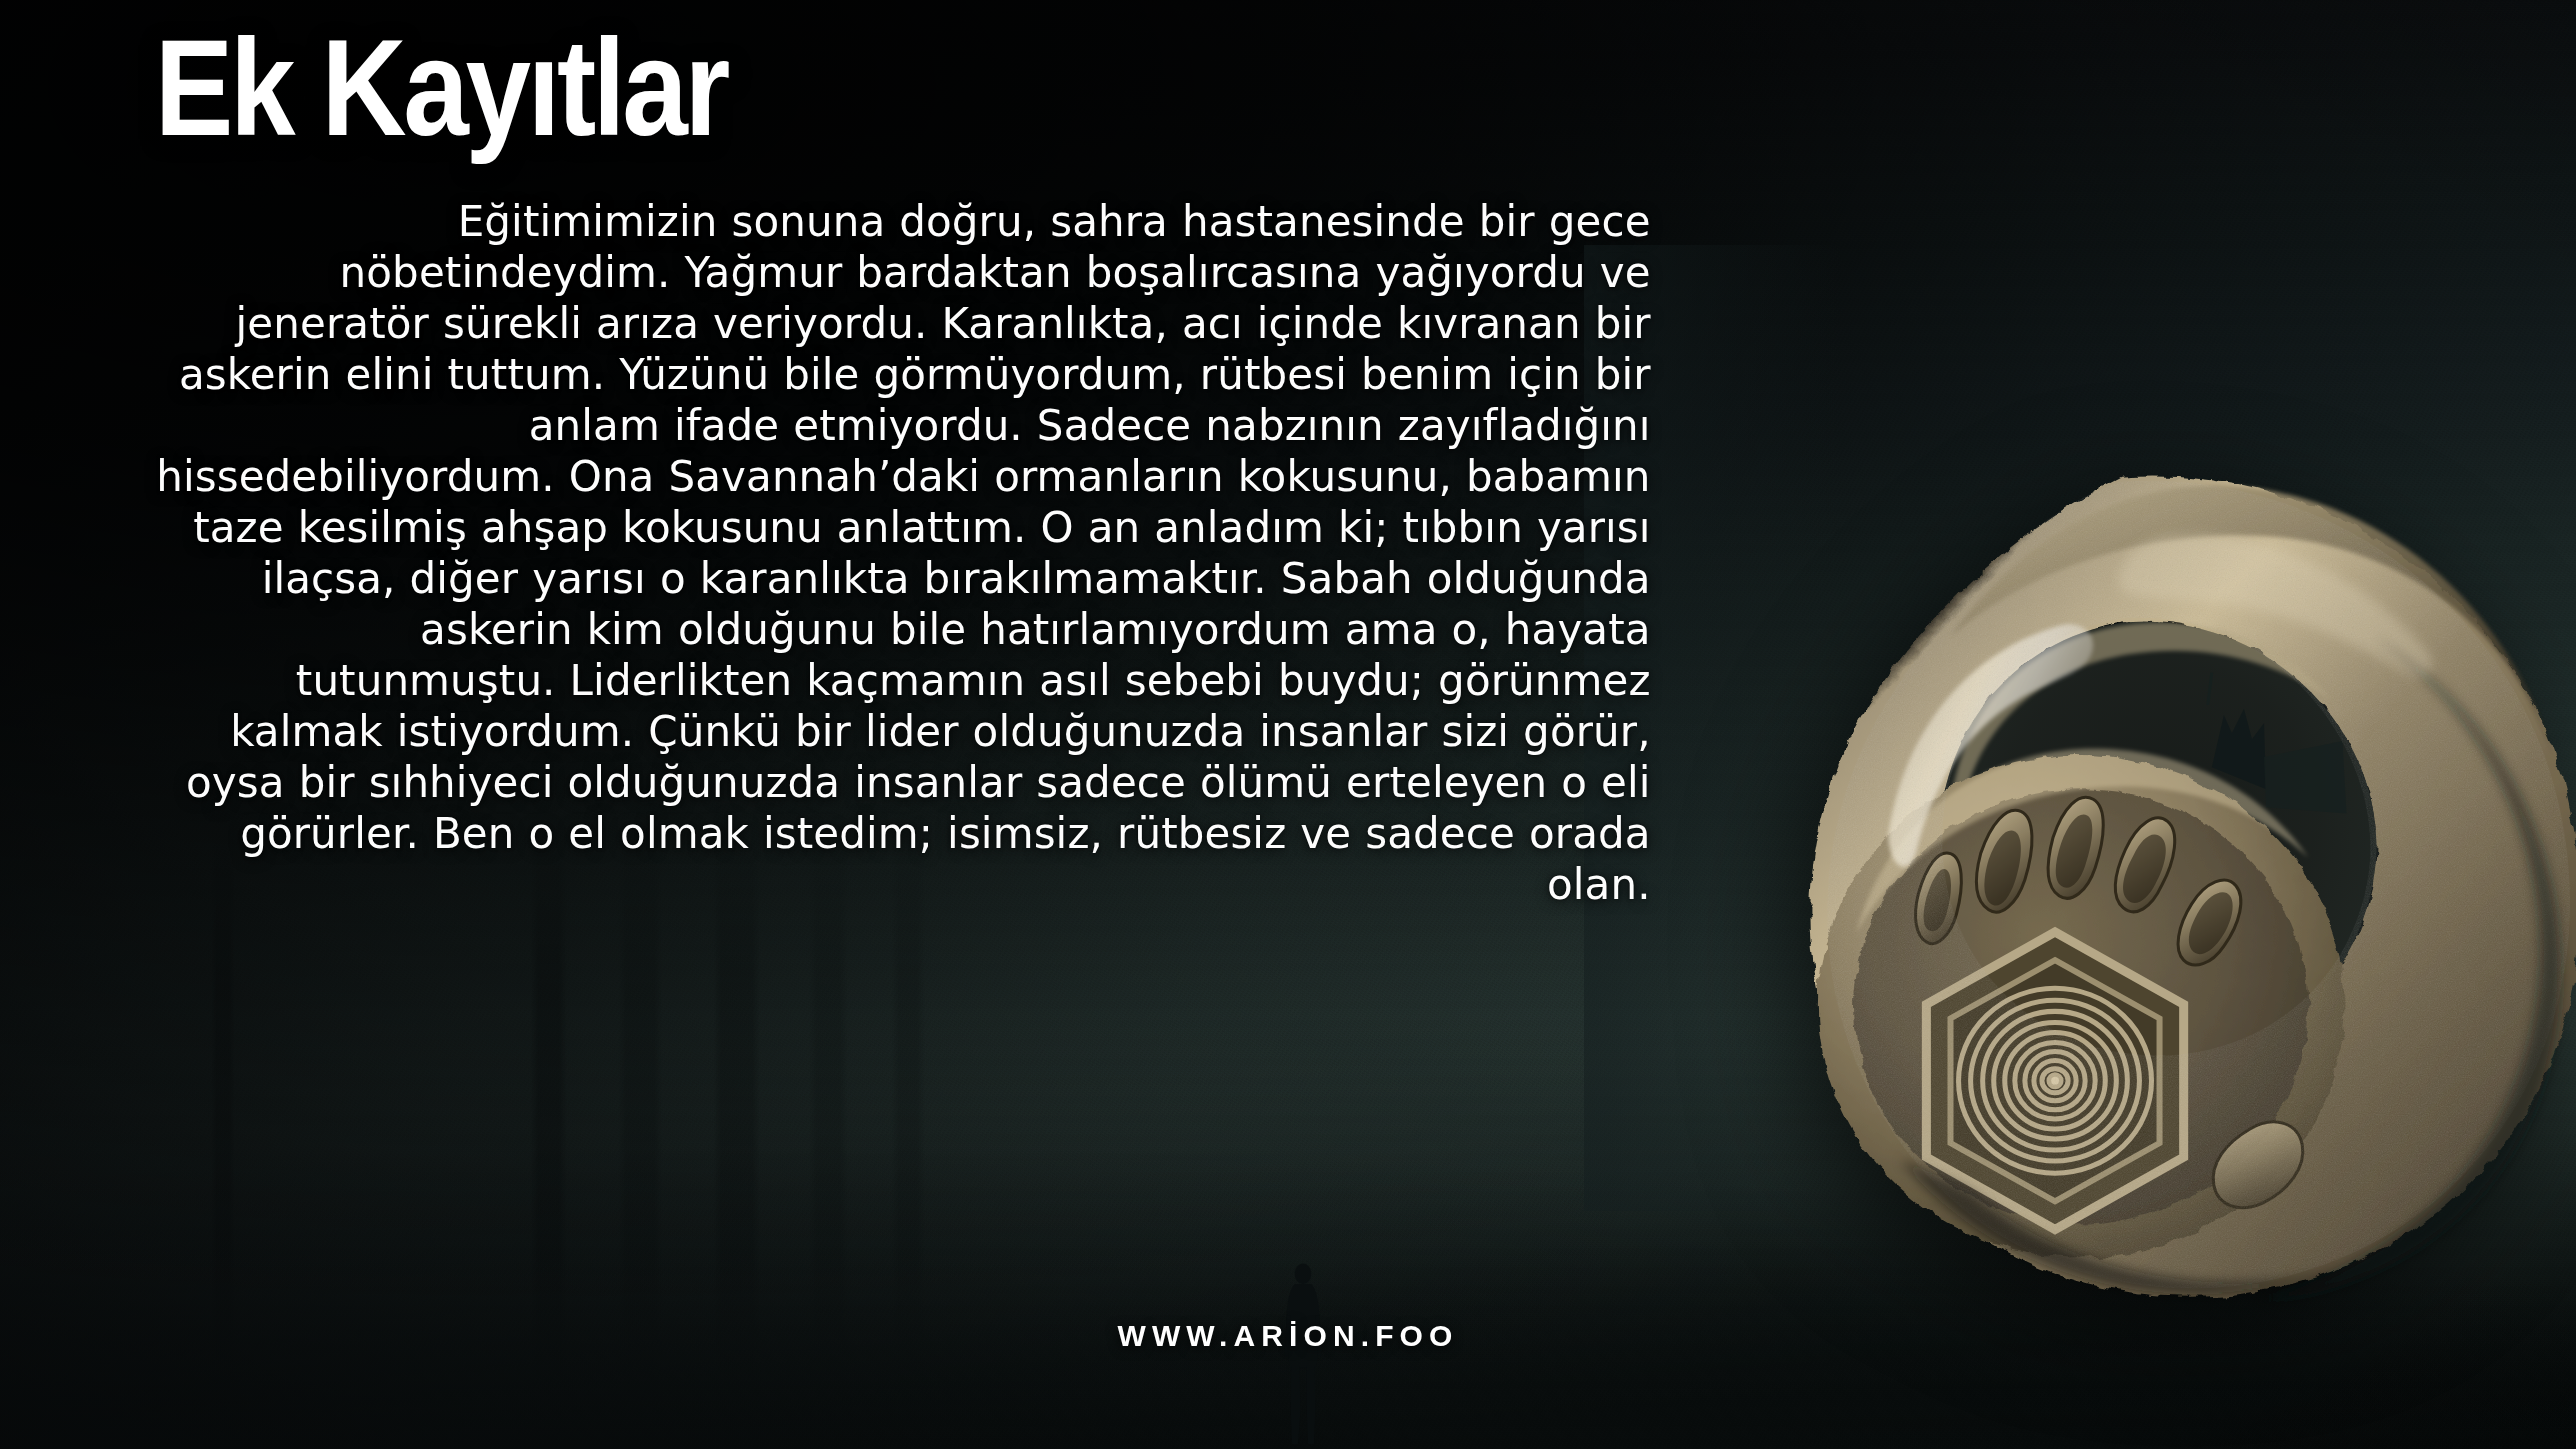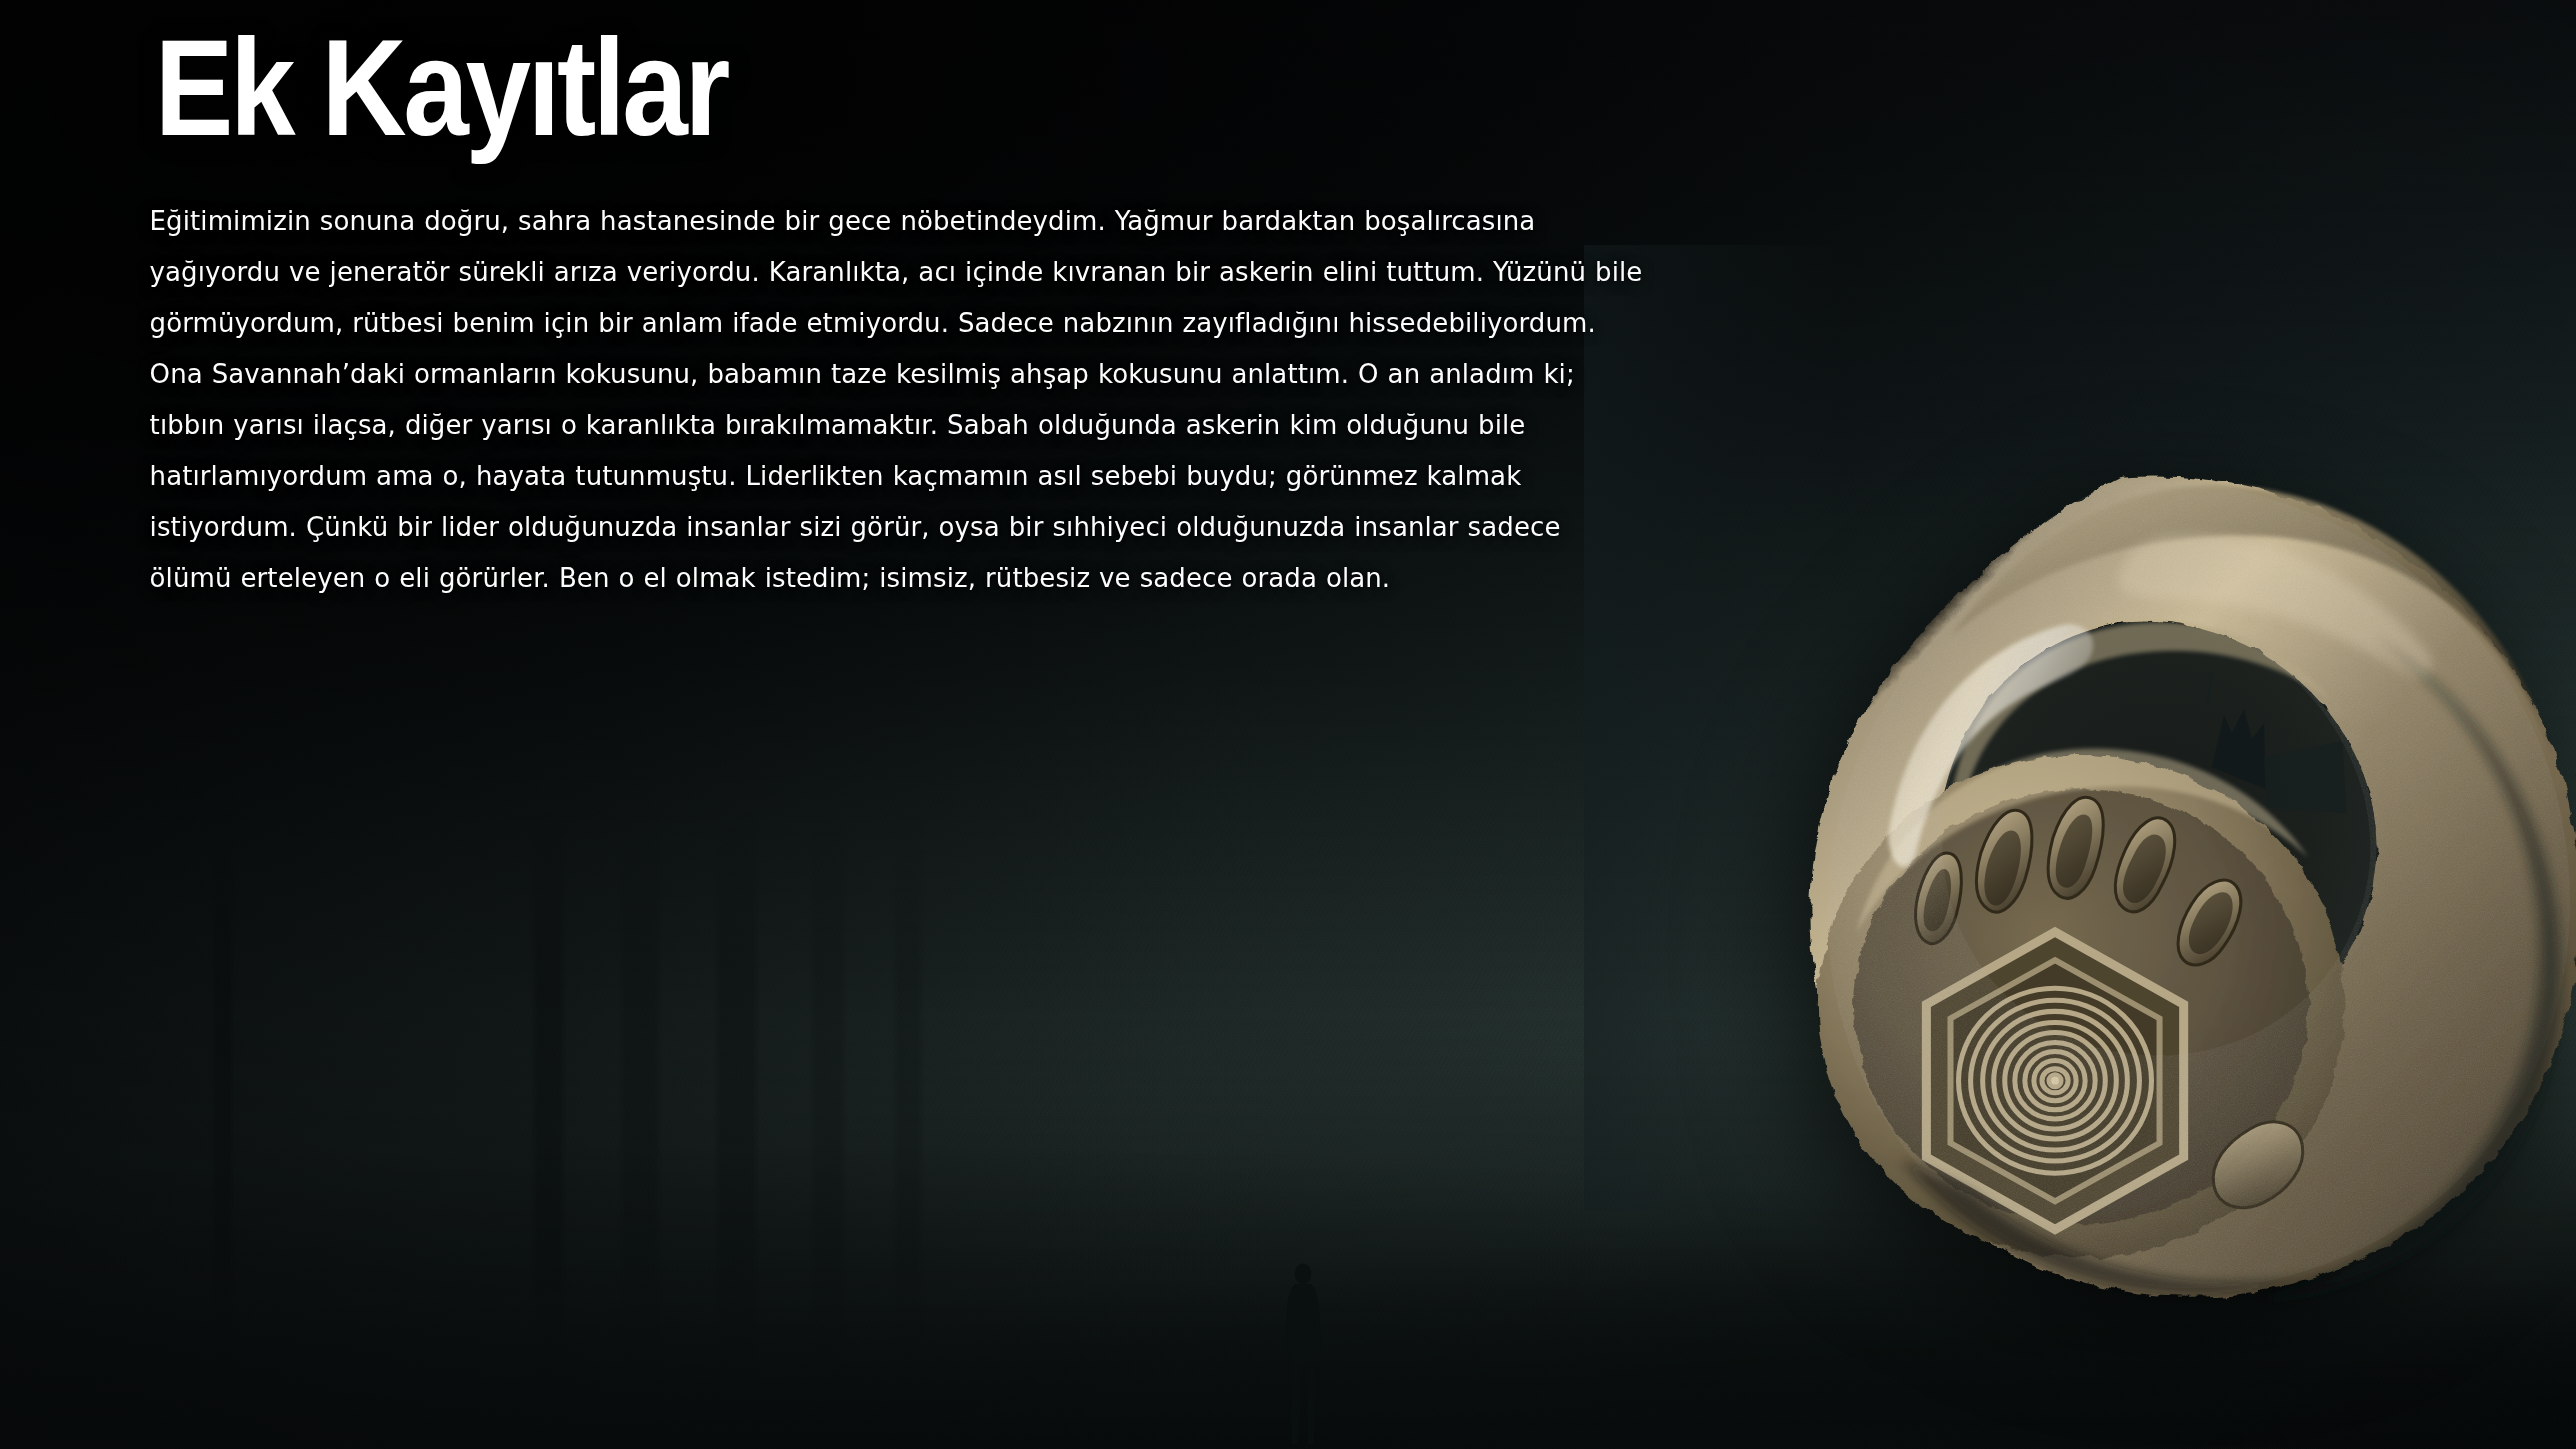--- a/index.html
+++ b/index.html
@@ -134,25 +134,26 @@
     white-space: nowrap;
   }
 
   .body-copy {
     margin: 0;
     padding: 37px 0 0 2.6px;
     width: 1501px;
     color: #fdfdfd;
     font-family: "DejaVu Sans", "Liberation Sans", sans-serif;
     font-weight: 400;
-    font-size: 26px;
+    font-size: 42px;
     line-height: 51px;
     letter-spacing: 0.1px;
     word-spacing: 0.6px;
     text-shadow: 0 1.9px 13px rgba(0,0,0,0.80), 0 0 3.9px rgba(0,0,0,0.55);
+    text-align: right;
   }
 
   .footer {
     position: absolute;
     left: 0; right: 0;
     top: 1319px;
     text-align: center;
     z-index: 7;
   }
   .footer-url {
@@ -395,15 +396,18 @@
                C560 962 418 934 320 852 Z" fill="#0a0d0c" opacity=".55" filter="url(#softBlur)"></path>
     </svg>
   </div>
 
   <div class="content">
     <h1 class="page-title">Ek Kayıtlar</h1>
 
     <p class="body-copy">Eğitimimizin sonuna doğru, sahra hastanesinde bir gece nöbetindeydim. Yağmur bardaktan boşalırcasına yağıyordu ve jeneratör sürekli arıza veriyordu. Karanlıkta, acı içinde kıvranan bir askerin elini tuttum. Yüzünü bile görmüyordum, rütbesi benim için bir anlam ifade etmiyordu. Sadece nabzının zayıfladığını hissedebiliyordum. Ona Savannah’daki ormanların kokusunu, babamın taze kesilmiş ahşap kokusunu anlattım. O an anladım ki; tıbbın yarısı ilaçsa, diğer yarısı o karanlıkta bırakılmamaktır. Sabah olduğunda askerin kim olduğunu bile hatırlamıyordum ama o, hayata tutunmuştu. Liderlikten kaçmamın asıl sebebi buydu; görünmez kalmak istiyordum. Çünkü bir lider olduğunuzda insanlar sizi görür, oysa bir sıhhiyeci olduğunuzda insanlar sadece ölümü erteleyen o eli görürler. Ben o el olmak istedim; isimsiz, rütbesiz ve sadece orada olan.</p>
   </div>
 
+  <div class="footer">
+    <span class="footer-url">WWW.ARİON.FOO</span>
+  </div>
 
 </div>
 
 
 </body></html>

